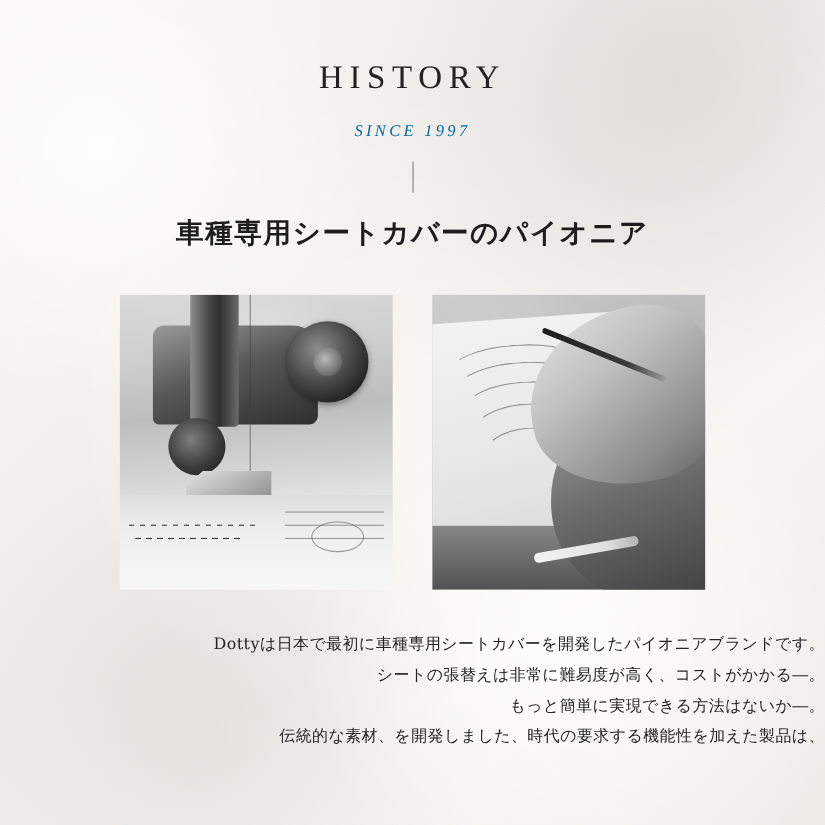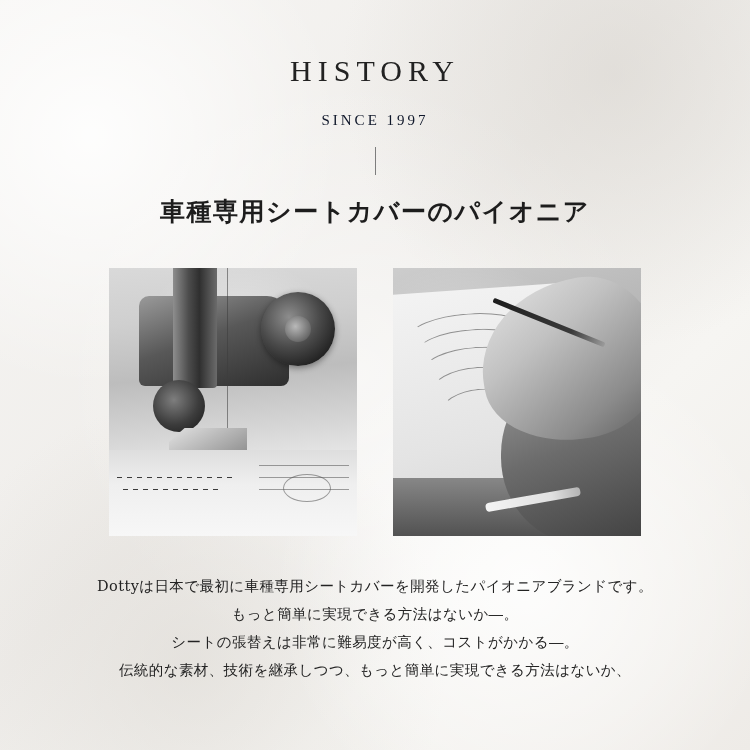--- a/index.html
+++ b/index.html
@@ -48,21 +48,22 @@
     padding-top: 54px;
     font-weight: 400;
     color: #222;
   }
   .since {
     font-family: "Liberation Serif", serif;
     font-size: 15px;
     letter-spacing: 3px;
     margin: 0;
     padding-top: 24px;
-    color: #0f172a;
+    color: #0369a1;
+    font-style: italic;
   }
   .divider {
     width: 1px;
     height: 28px;
     background: #7d7d7d;
     margin: 18px auto 0 auto;
   }
   .headline {
     font-family: Liberation Sans, sans-serif;
     font-size: 25px;
@@ -261,20 +262,21 @@
   .body-text {
     padding-top: 36px;
     font-family: "DejaVu Serif", serif;
     font-size: 14.5px;
     line-height: 28px;
     color: #232323;
     letter-spacing: 0.4px;
   }
   .body-text p {
     margin: 0;
+    text-align: right;
   }
 </style>
 </head>
 <body>
 
 <div class="page">
   <div class="paper-texture"></div>
 
   <div class="content">
 
@@ -317,19 +319,19 @@
         <div class="sk-arm"></div>
         <div class="sk-hand"></div>
         <div class="sk-pencil-dark"></div>
         <div class="sk-pencil-white"></div>
       </div>
 
     </div>
 
     <div class="body-text">
       <p>Dottyは日本で最初に車種専用シートカバーを開発したパイオニアブランドです。</p>
+      <p>シートの張替えは非常に難易度が高く、コストがかかる―。</p>
       <p>もっと簡単に実現できる方法はないか―。</p>
-      <p>シートの張替えは非常に難易度が高く、コストがかかる―。</p>
-      <p>伝統的な素材、技術を継承しつつ、もっと簡単に実現できる方法はないか、</p>
+      <p>伝統的な素材、を開発しました、時代の要求する機能性を加えた製品は、</p>
     </div>
 
   </div>
 </div>
 
 </body></html>

